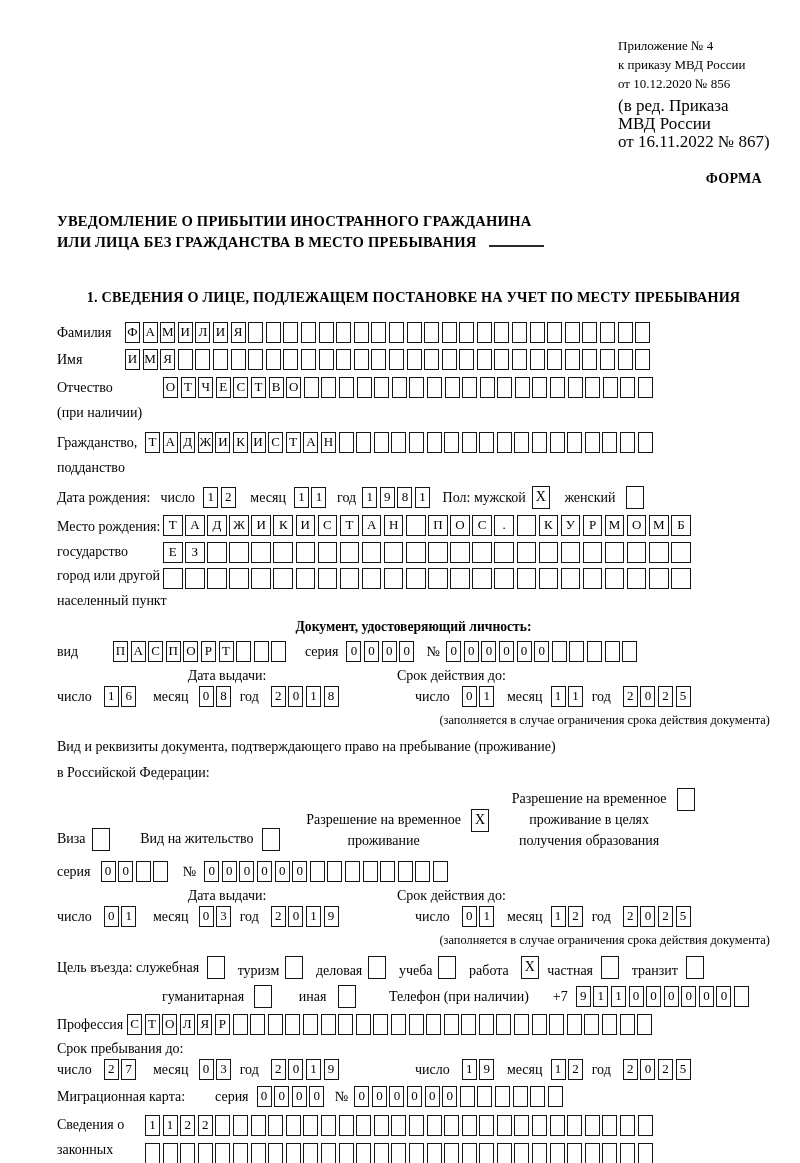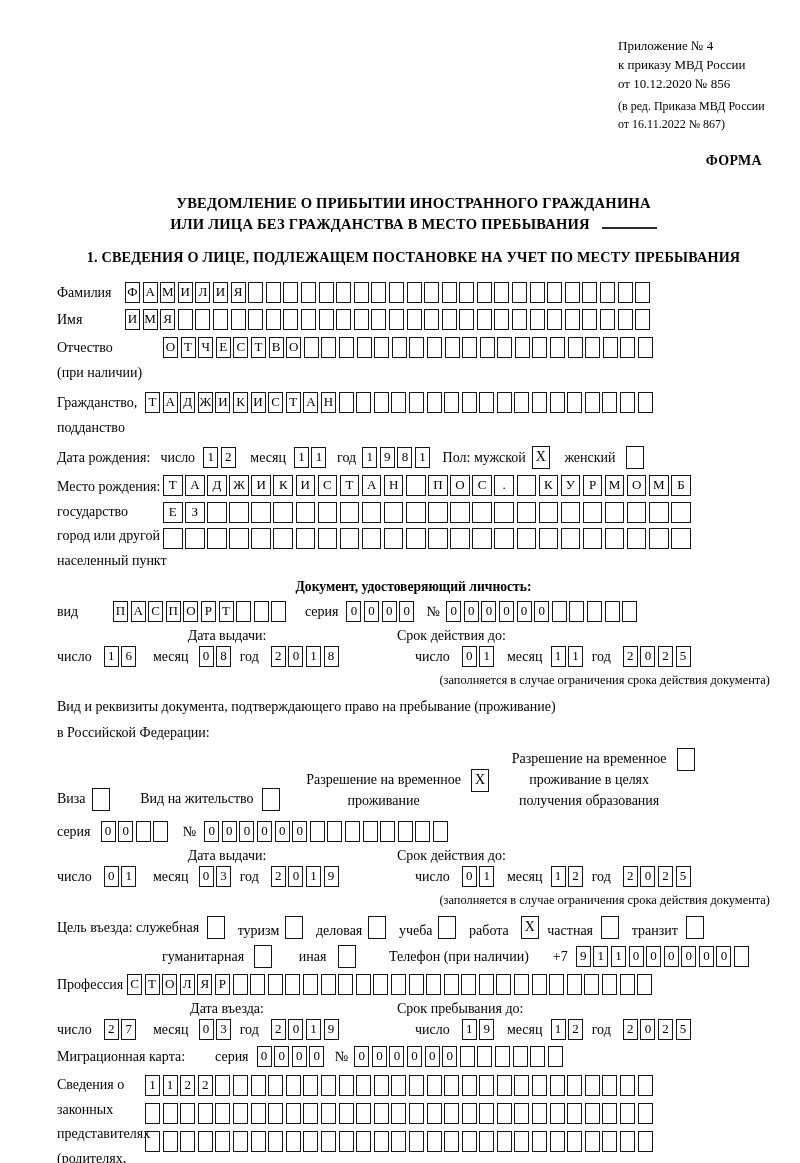--- a/index.html
+++ b/index.html
@@ -5,27 +5,27 @@
   html,body{margin:0;padding:0;}
   body{
     width:800px;height:1163px;background:#ffffff;color:#000;
     font-family:"Liberation Serif","DejaVu Serif",serif;
     font-size:14px;overflow:hidden;
   }
   .page{padding:36px 30px 16px 57px;width:800px;box-sizing:border-box;}
 
   
   .hdr-note{margin-left:561px;font-size:13px;line-height:19px;}
-  .hdr-note .rev{font-size:12px;line-height:18px;margin-top:4px;}
+  .hdr-note .rev{font-size:17px;line-height:18px;margin-top:4px;}
   .forma{text-align:right;font-weight:bold;font-size:14px;margin-top:20px;padding-right:8px;letter-spacing:.3px;}
 
   
-  .title{text-align:center;font-weight:bold;font-size:14.6px;line-height:21px;margin-top:24px;letter-spacing:.2px;}
+  .title{font-weight:bold;font-size:14.6px;line-height:21px;margin-top:24px;letter-spacing:.2px;}
   .blank{display:inline-block;width:55px;border-bottom:2.2px solid #2a2a2a;margin-left:12px;height:3px;}
-  .sec{font-weight:bold;font-size:14.2px;text-align:center;margin-top:14px;margin-bottom:16px;letter-spacing:.2px;}
+  .sec{font-weight:bold;font-size:14.2px;text-align:center;margin-top:36px;margin-bottom:16px;letter-spacing:.2px;}
 
   
   .frow{display:flex;align-items:center;margin-bottom:6px;white-space:nowrap;}
   .frow.top{align-items:flex-start;}
   .lab{flex:none;}
   .w68{width:68px;flex:none;}
   .w70{width:70px;flex:none;}
   .w88{width:88px;flex:none;}
   .w106{width:106px;flex:none;}
   .mlines{line-height:24.5px;}
@@ -270,21 +270,20 @@
     <span class="ml24">+7</span>
     <span class="cellrow ml8"><span class="cell">9</span><span class="cell">1</span><span class="cell">1</span><span class="cell">0</span><span class="cell">0</span><span class="cell">0</span><span class="cell">0</span><span class="cell">0</span><span class="cell">0</span><span class="cell"></span></span>
   </div>
 
   <div class="frow" style="margin-top:6px">
     <span class="lab w70">Профессия</span>
     <span class="cellrow"><span class="cell">С</span><span class="cell">Т</span><span class="cell">О</span><span class="cell">Л</span><span class="cell">Я</span><span class="cell">Р</span><span class="cell"></span><span class="cell"></span><span class="cell"></span><span class="cell"></span><span class="cell"></span><span class="cell"></span><span class="cell"></span><span class="cell"></span><span class="cell"></span><span class="cell"></span><span class="cell"></span><span class="cell"></span><span class="cell"></span><span class="cell"></span><span class="cell"></span><span class="cell"></span><span class="cell"></span><span class="cell"></span><span class="cell"></span><span class="cell"></span><span class="cell"></span><span class="cell"></span><span class="cell"></span><span class="cell"></span></span>
   </div>
 
   <div class="dhead">
-    <div class="dh-l">Дата въезда:</div>
     <div class="dh-r">Срок пребывания до:</div>
   </div>
   <div class="frow">
     <div class="dg-l">
       <span class="lab">число</span>
       <span class="cellrow ml4"><span class="cell">2</span><span class="cell">7</span></span>
       <span class="lab ml14">месяц</span>
       <span class="cellrow ml10"><span class="cell">0</span><span class="cell">3</span></span>
       <span class="lab ml6">год</span>
       <span class="cellrow ml4"><span class="cell">2</span><span class="cell">0</span><span class="cell">1</span><span class="cell">9</span></span>

